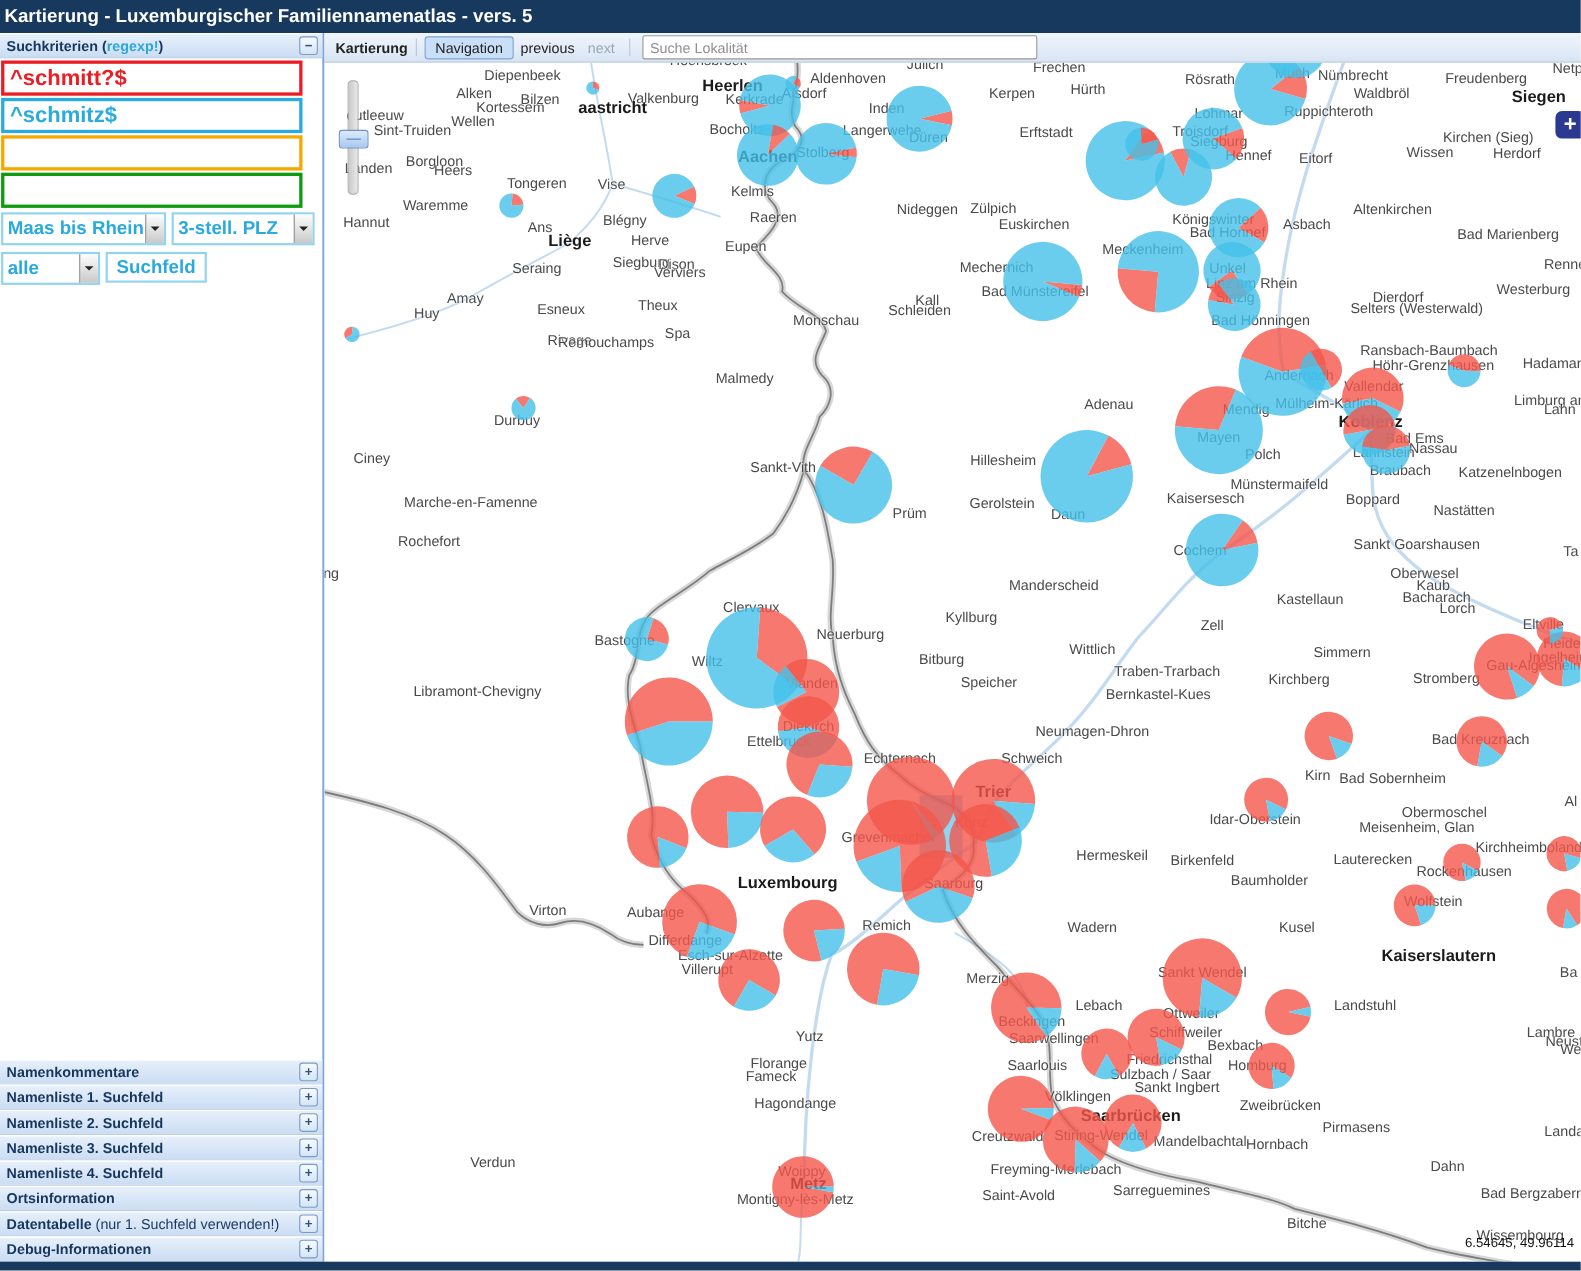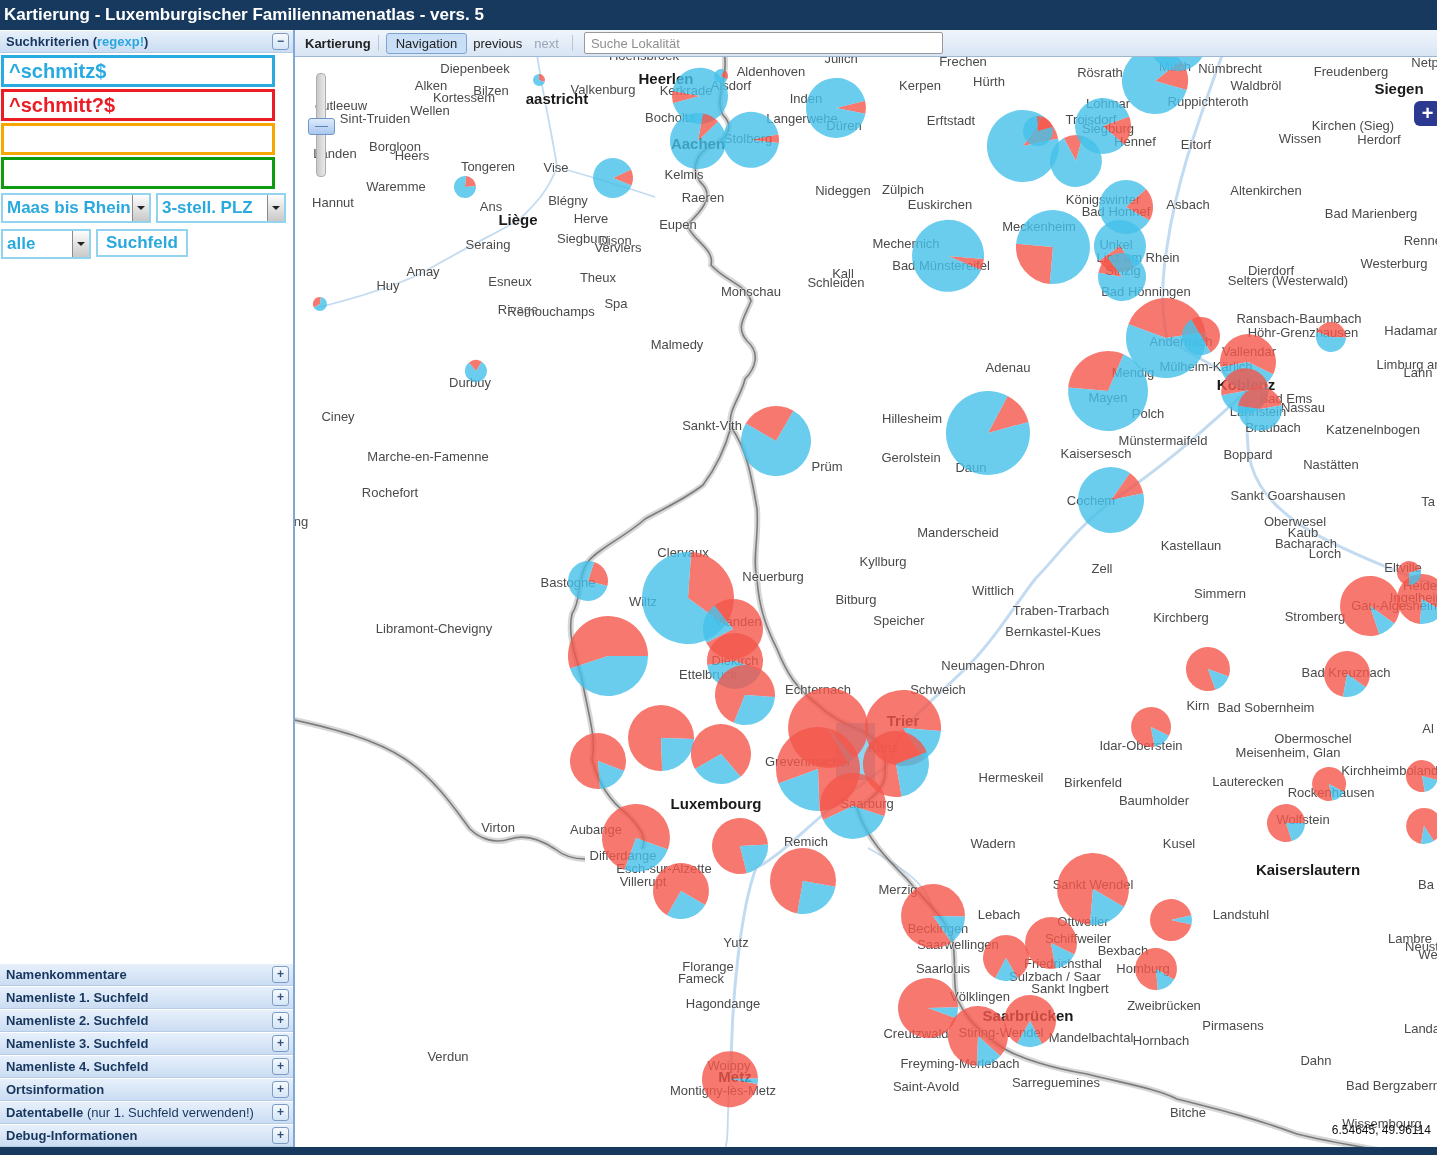--- a/index.html
+++ b/index.html
@@ -64,22 +64,22 @@
 <body>
 
 <div id="titlebar">Kartierung - Luxemburgischer Familiennamenatlas - vers. 5</div>
 
 <div id="sidebar">
   <div class="bar">
     <span><span>Suchkriterien (</span><span class="regexlink">regexp!</span><span>)</span></span>
     <span class="sq">−</span>
   </div>
   <div id="fields">
+      <input type="text" value="^schmitt?$" style="border-color: rgb(236, 28, 36); color: rgb(236, 28, 36);">
       <input type="text" value="^schmitz$" style="border-color: rgb(41, 171, 226); color: rgb(41, 171, 226);">
-      <input type="text" value="^schmitt?$" style="border-color: rgb(236, 28, 36); color: rgb(236, 28, 36);">
       <input type="text" style="border-color: rgb(247, 168, 0); color: rgb(247, 168, 0);">
       <input type="text" style="border-color: rgb(15, 155, 15); color: rgb(15, 155, 15);">
     </div>
   <div class="selrow">
     <div class="fsel" style="width:146px">
       <span class="lbl">Maas bis Rhein</span>
       <span class="arr">
           <b></b>
         </span>
     </div>

